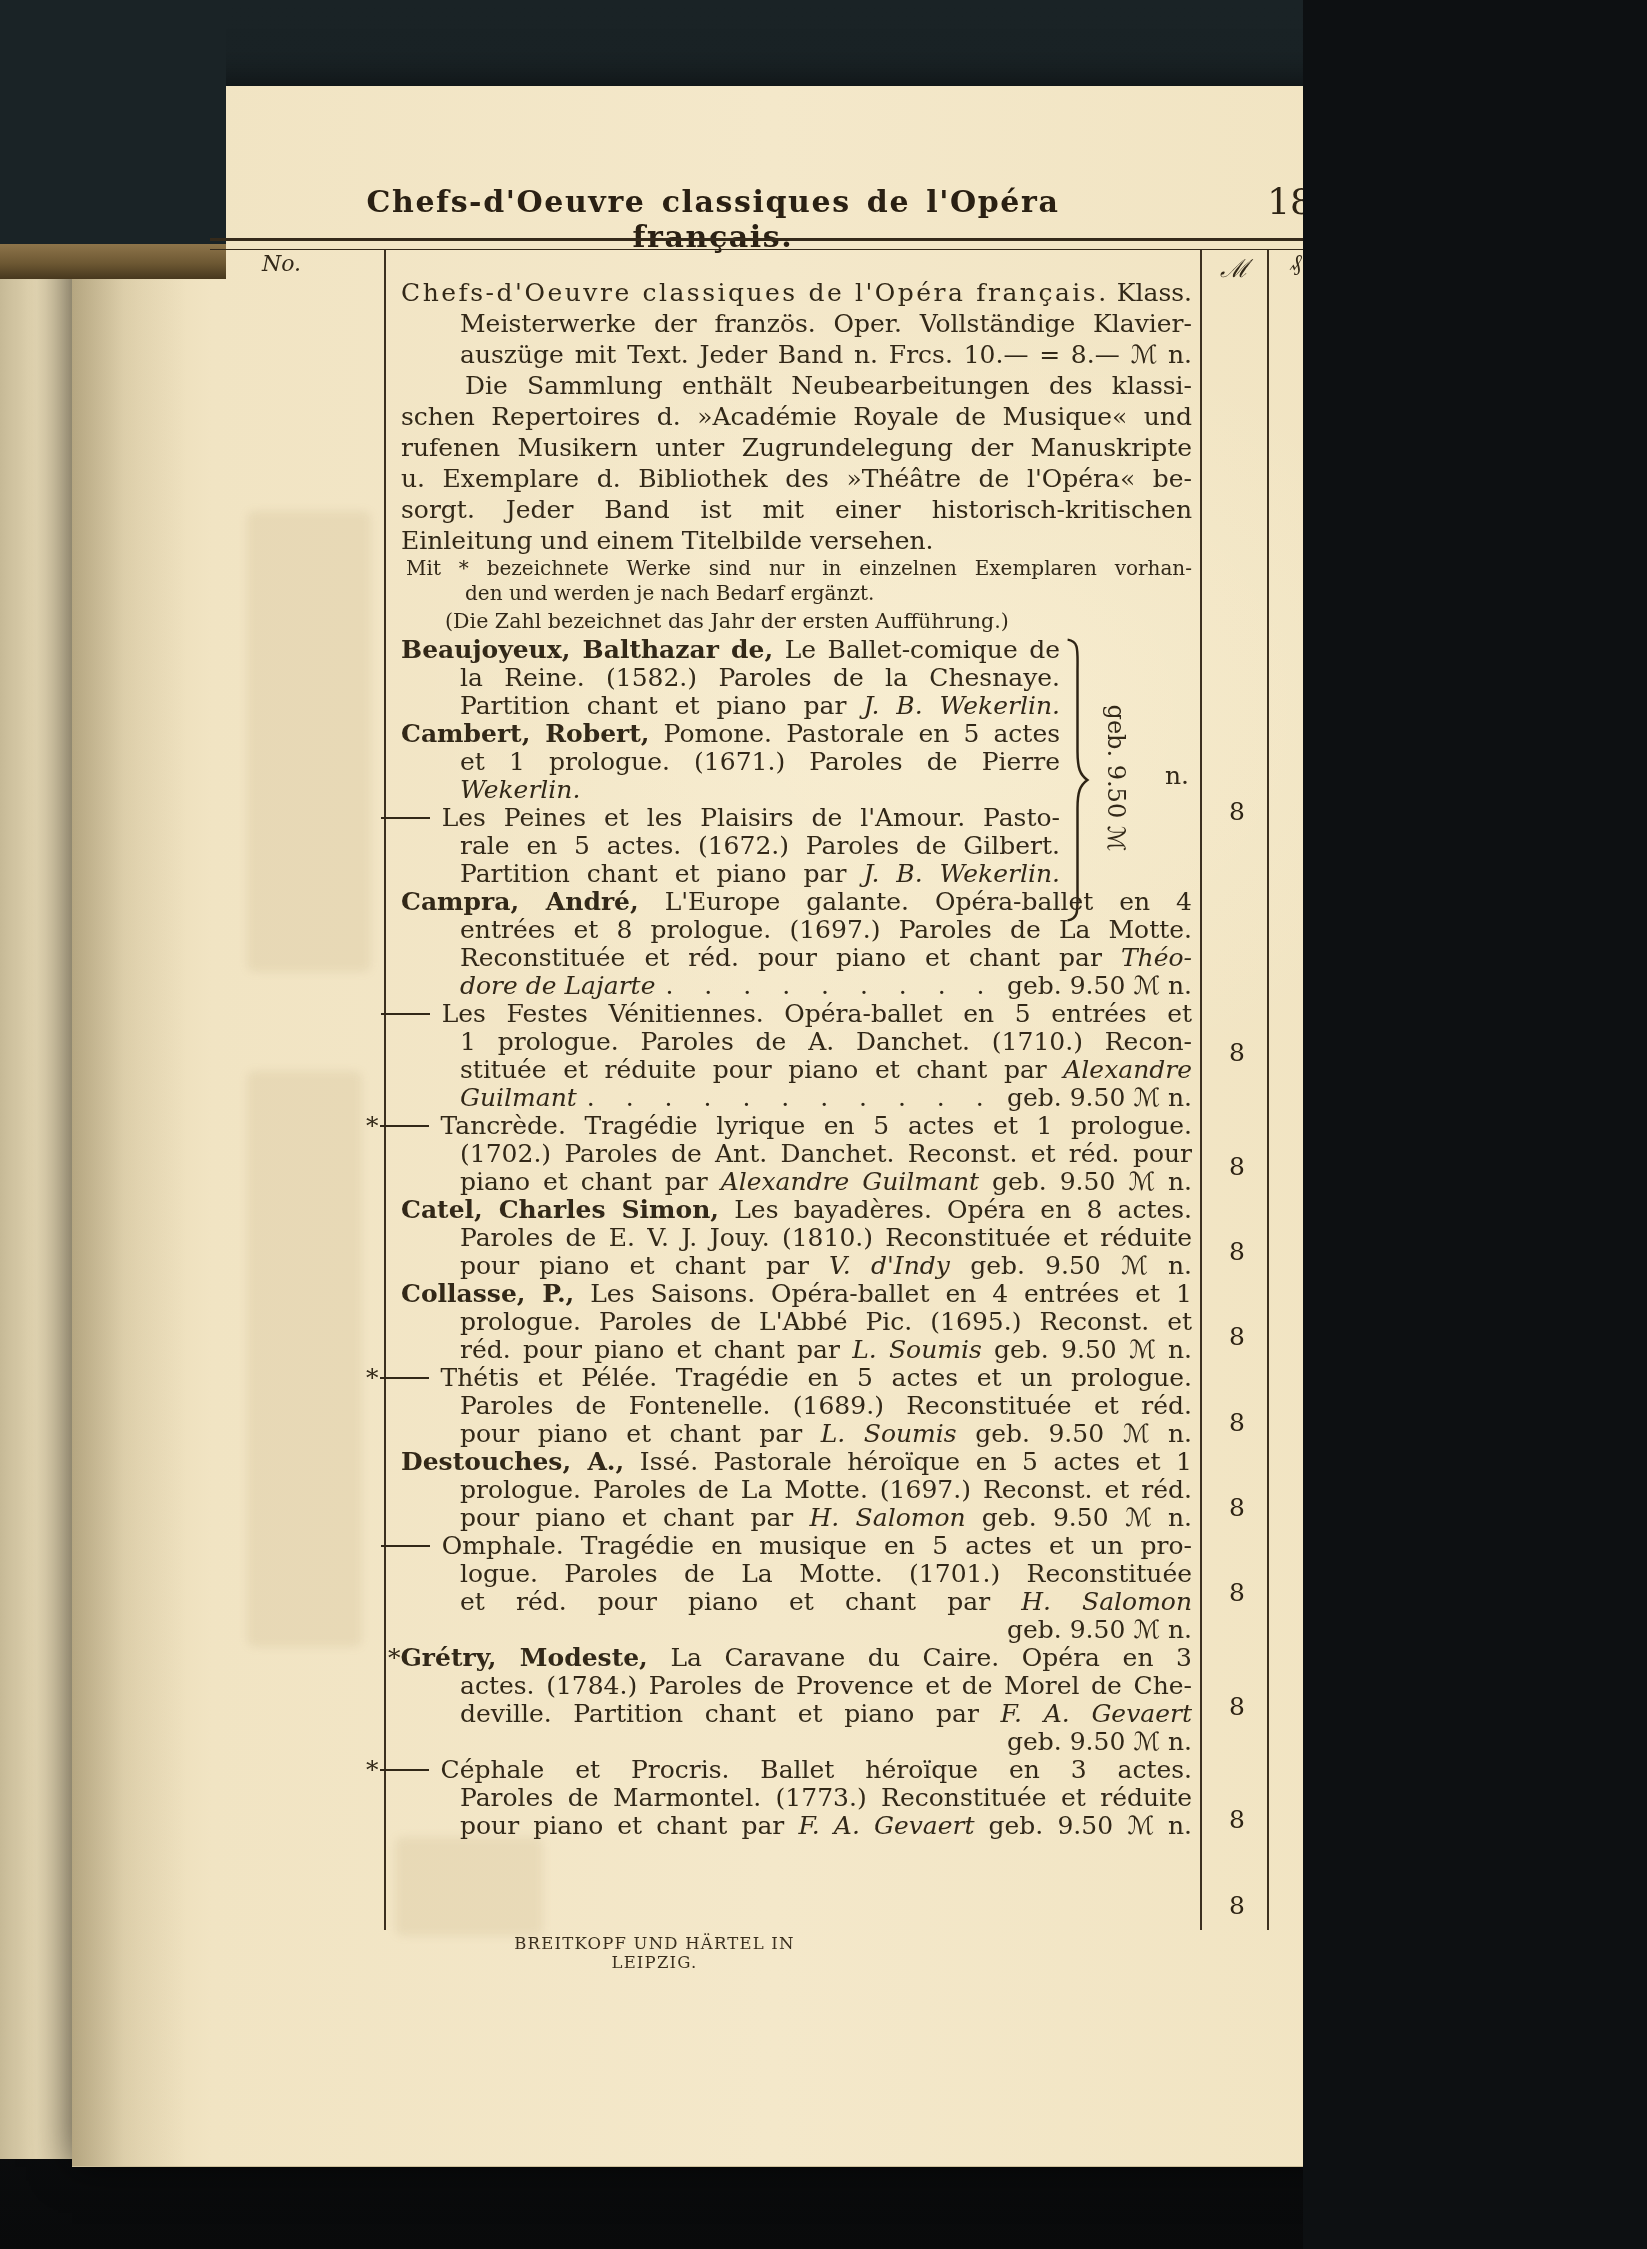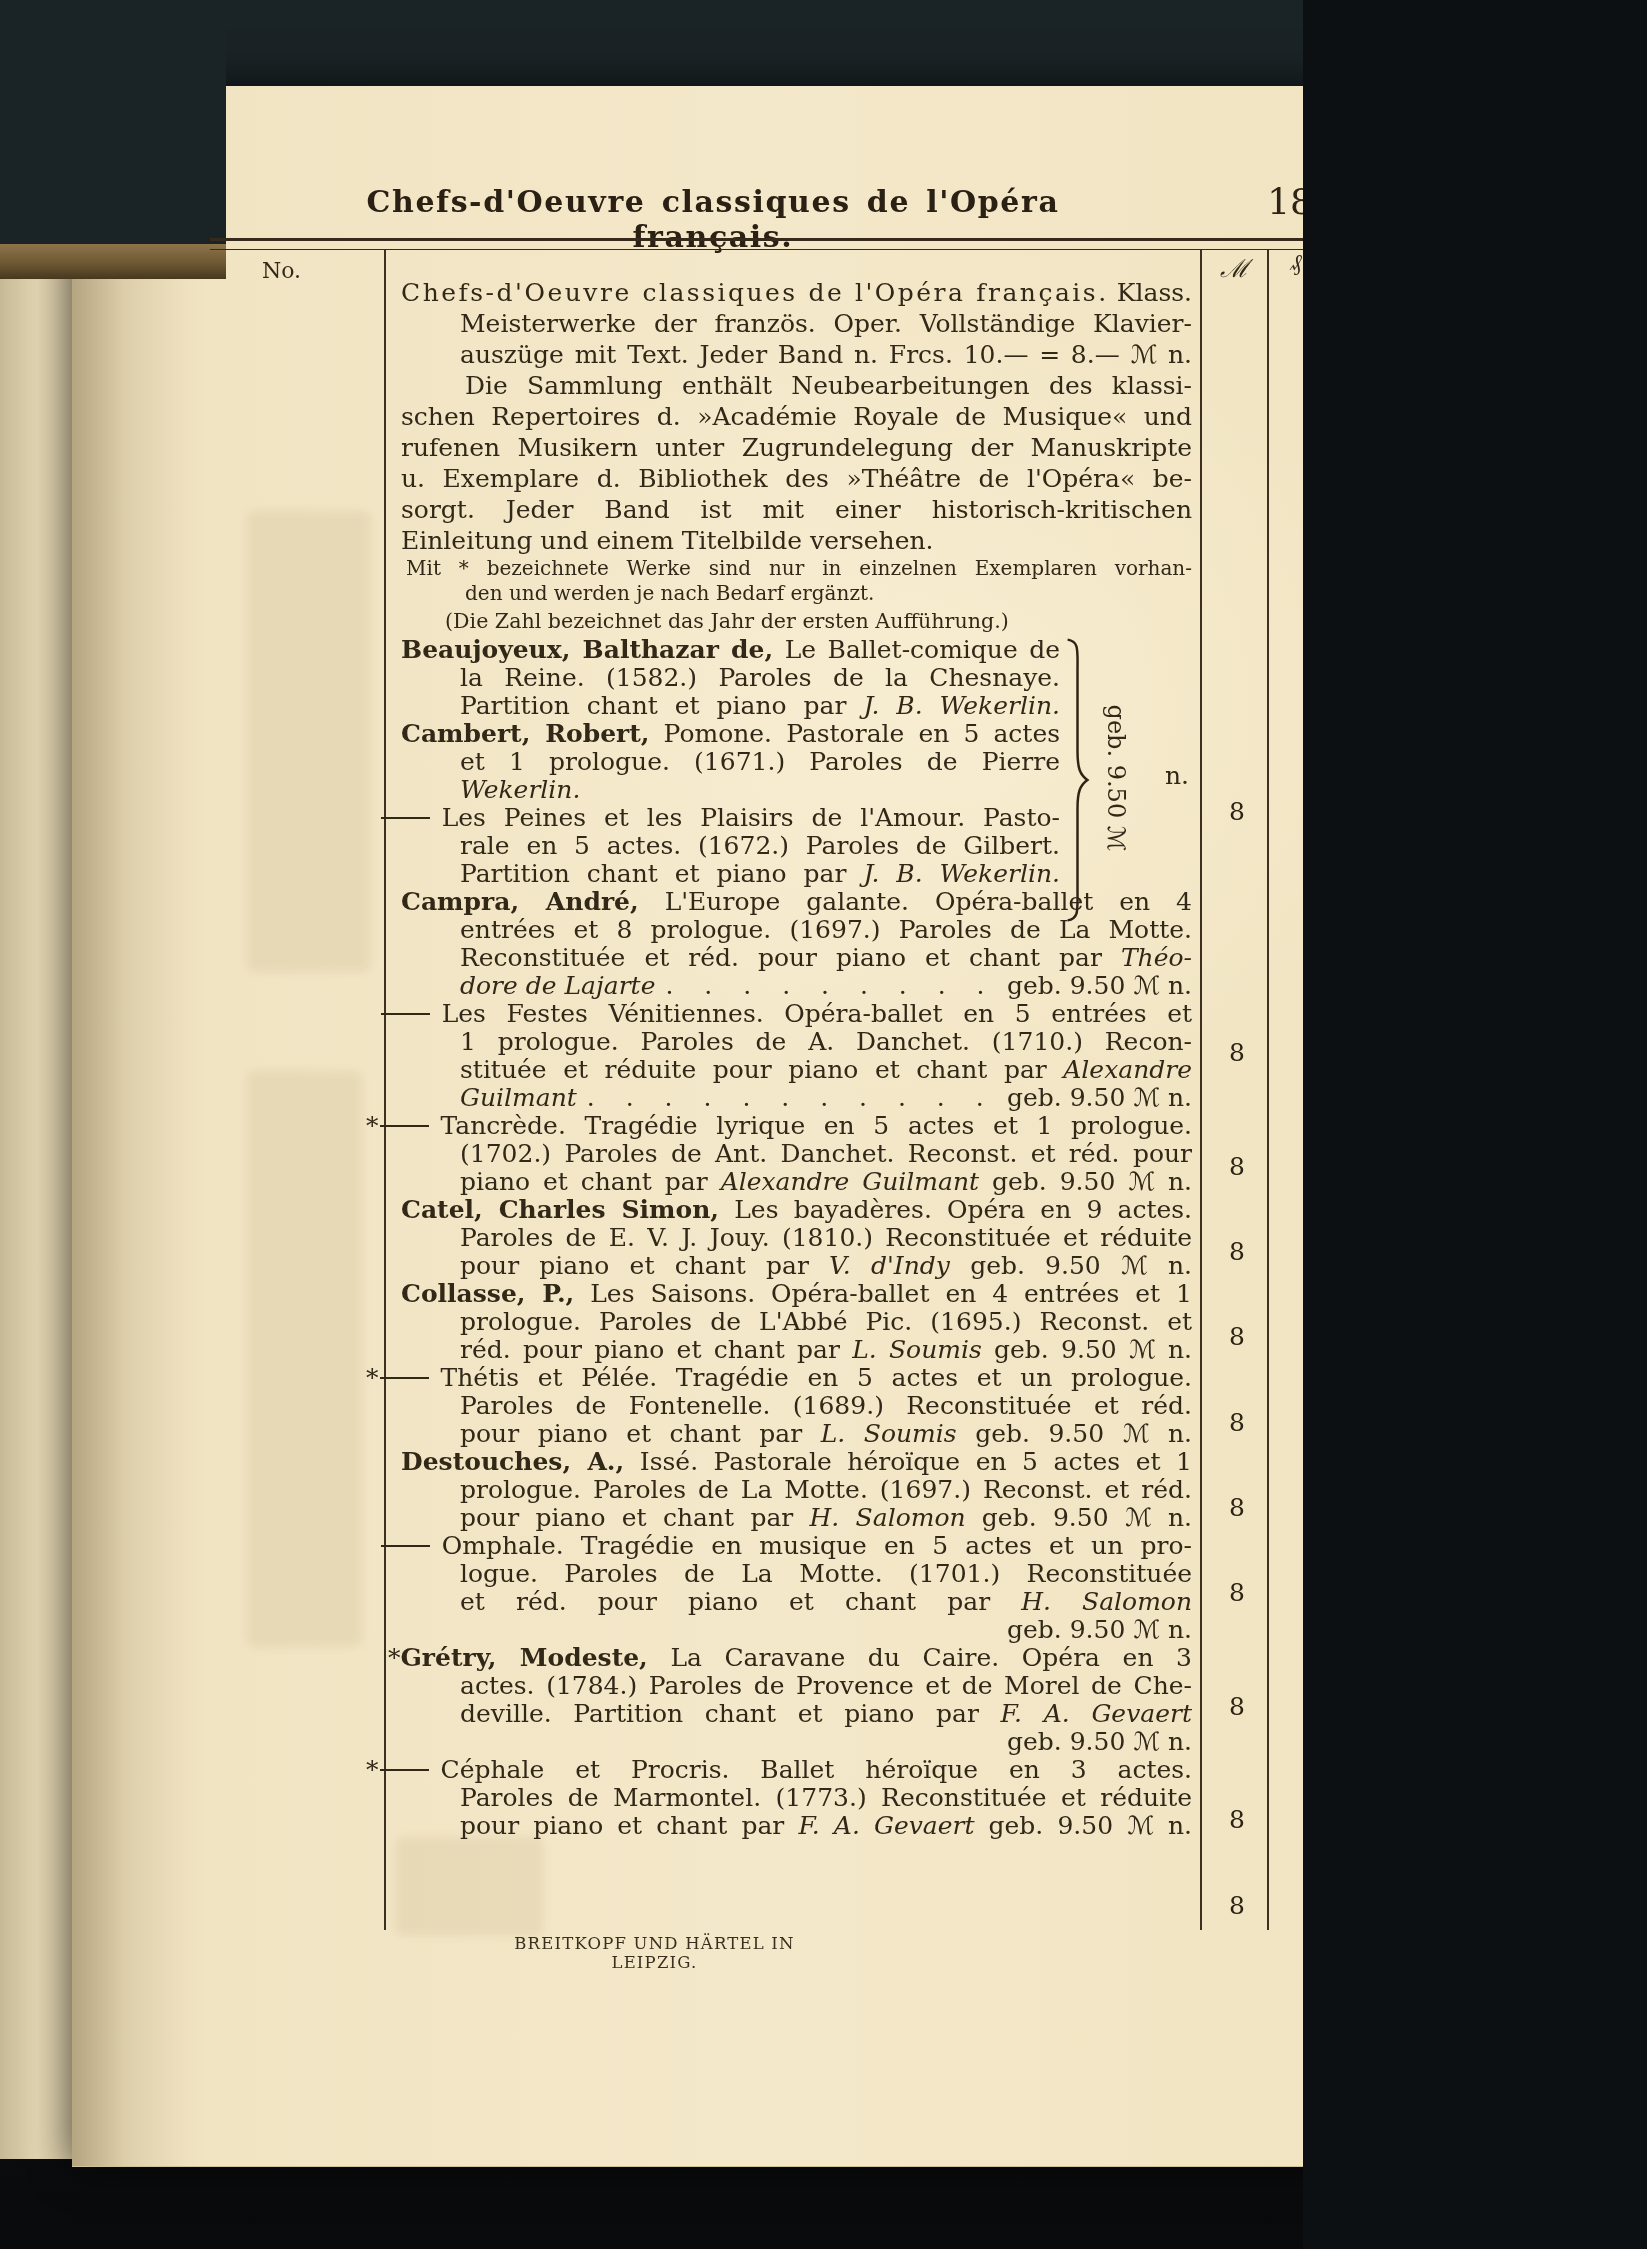--- a/index.html
+++ b/index.html
@@ -29,21 +29,21 @@
       radial-gradient(45px 78px at 49px 1911px,rgba(165,88,58,.85),rgba(165,88,58,0) 72%),
       repeating-linear-gradient(175deg,rgba(20,22,30,.35) 0 5.8px,rgba(90,85,95,.25) 5.8px 9px,rgba(40,45,60,.3) 9px 15.6px),
       linear-gradient(90deg,#97845a 0px,#75633f 13px,#4a4742 25px,#33363f 48px,#272a31 100%);}
   .ghost{position:absolute;background:rgba(150,118,62,.10);filter:blur(4.1px);border-radius:8.2px;}
   
   .running-head{position:absolute;left:301px;top:184px;width:824px;text-align:center;
     font-weight:bold;font-size:30px;letter-spacing:1.6px;word-spacing:4.1px;color:#2a2013;}
   .page-num{position:absolute;left:1248px;top:181px;width:107px;text-align:center;font-size:36px;color:#2e2415;}
   .double-rule{position:absolute;left:210px;top:238px;width:1118px;height:8.2px;
     border-top:3.3px solid #352a1b;border-bottom:1.6px solid #352a1b;}
-  .no-label{position:absolute;left:262px;top:258px;font-size:22px;}
+  .no-label{position:absolute;left:262px;top:251px;font-size:22px;font-style:italic;}
   .m-label{position:absolute;left:1217px;top:250px;width:35px;text-align:center;font-size:25px;font-style:italic;}
   .pf-label{position:absolute;left:1278px;top:249px;width:36px;text-align:center;font-size:23px;font-style:italic;}
   .vline{position:absolute;top:250px;width:1.6px;height:1680px;background:#3c3020;}
   .v1{left:384px;} .v2{left:1200px;} .v3{left:1267px;}
   
   #text-col{position:absolute;left:401px;top:277px;width:791px;}
   .line{margin:0;}
   .stretch{text-align:justify;text-align-last:justify;}
   .intro-line{font-size:25px;line-height:31px;}
   .note-line{font-size:20px;line-height:25px;}
@@ -140,21 +140,21 @@
       <div class="line entry-line cont stretch"><span>1 prologue.  Paroles de A. Danchet.  (1710.)  Recon-</span></div>
       <div class="line entry-line cont stretch"><span>stituée et réduite pour piano et chant par </span><span class="seg-i">Alexandre</span></div>
       <div class="line entry-line cont leader">
         <span><span class="seg-i">Guilmant</span></span>
         <span class="dots">. . . . . . . . . . . . . . . . . . . . . . . . </span>
         <span><span>geb. 9.50 </span><span class="seg-mk">ℳ</span><span> n.</span></span>
       </div>
       <div class="line entry-line stretch hang-stardash"><span>*</span><span class="rule-dash"></span><span>Tancrède.  Tragédie lyrique en 5 actes et 1 prologue.</span></div>
       <div class="line entry-line cont stretch"><span>(1702.)  Paroles de Ant. Danchet.  Reconst. et réd. pour</span></div>
       <div class="line entry-line cont stretch"><span>piano et chant par </span><span class="seg-i">Alexandre Guilmant</span><span> geb. 9.50 </span><span class="seg-mk">ℳ</span><span> n.</span></div>
-      <div class="line entry-line stretch"><span class="seg-b">Catel, Charles Simon,</span><span> Les bayadères.  Opéra en 9 actes.</span></div>
+      <div class="line entry-line stretch"><span class="seg-b">Catel, Charles Simon,</span><span> Les bayadères.  Opéra en 8 actes.</span></div>
       <div class="line entry-line cont stretch"><span>Paroles de E. V. J. Jouy. (1810.)  Reconstituée et réduite</span></div>
       <div class="line entry-line cont stretch"><span>pour piano et chant  par </span><span class="seg-i">V. d'Indy</span><span> geb. 9.50 </span><span class="seg-mk">ℳ</span><span> n.</span></div>
       <div class="line entry-line stretch"><span class="seg-b">Collasse, P.,</span><span> Les Saisons.  Opéra-ballet en 4 entrées et 1</span></div>
       <div class="line entry-line cont stretch"><span>prologue.  Paroles de L'Abbé Pic.  (1695.)  Reconst. et</span></div>
       <div class="line entry-line cont stretch"><span>réd. pour piano et chant par </span><span class="seg-i">L. Soumis</span><span> geb. 9.50 </span><span class="seg-mk">ℳ</span><span> n.</span></div>
       <div class="line entry-line stretch hang-stardash"><span>*</span><span class="rule-dash"></span><span>Thétis et Pélée.  Tragédie en 5 actes et un prologue.</span></div>
       <div class="line entry-line cont stretch"><span>Paroles de Fontenelle.  (1689.)  Reconstituée et réd.</span></div>
       <div class="line entry-line cont stretch"><span>pour piano et chant par </span><span class="seg-i">L. Soumis</span><span> geb. 9.50 </span><span class="seg-mk">ℳ</span><span> n.</span></div>
       <div class="line entry-line stretch"><span class="seg-b">Destouches, A.,</span><span> Issé.  Pastorale héroïque en 5 actes et 1</span></div>
       <div class="line entry-line cont stretch"><span>prologue.  Paroles de La Motte. (1697.)  Reconst. et réd.</span></div>

